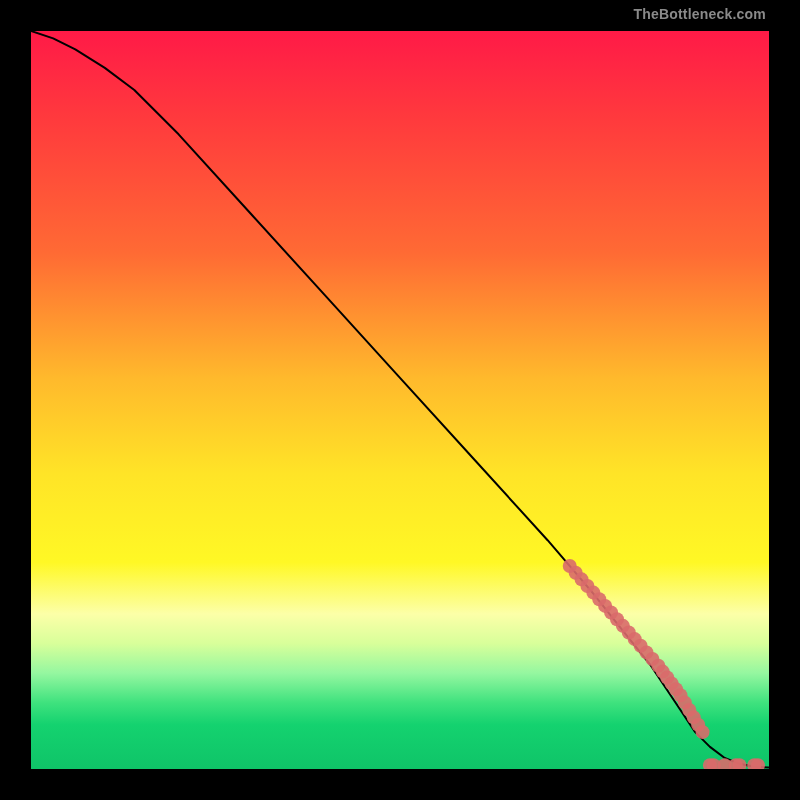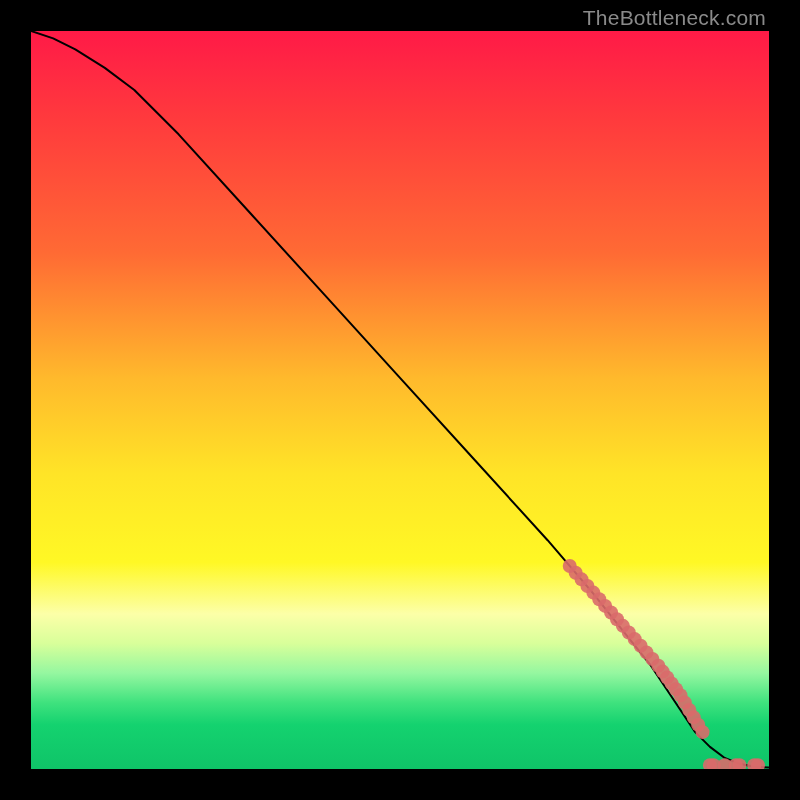--- a/index.html
+++ b/index.html
@@ -36,22 +36,22 @@
       #3fe27e 91%,
       #14d26f 94%,
       #0fc468 100%
     );
   }
   .attrib {
     position: absolute;
     right: 34px;
     top: 6px;
     color: #8a8a8a;
-    font-size: 21px;
-    font-weight: 400;
+    font-size: 14px;
+    font-weight: 700;
     letter-spacing: 0.2px;
   }
   svg {
     position: absolute;
     inset: 0;
   }
 </style>
 </head>
 <body>
 

